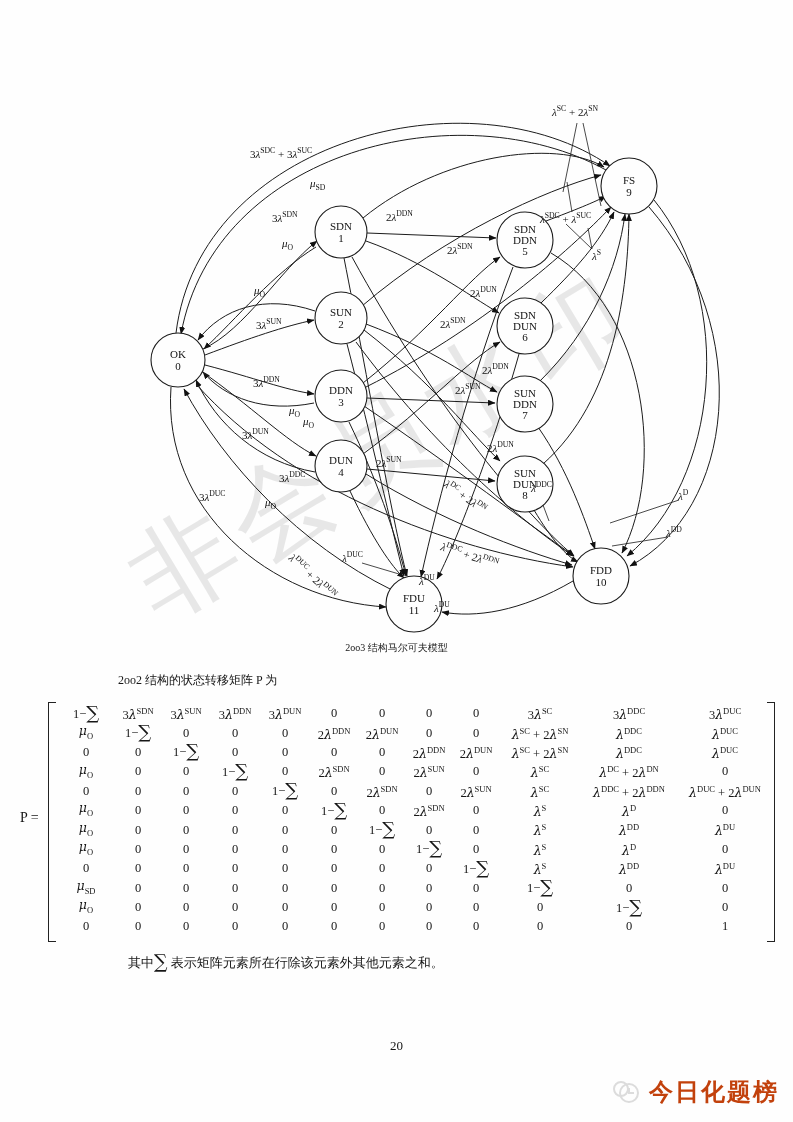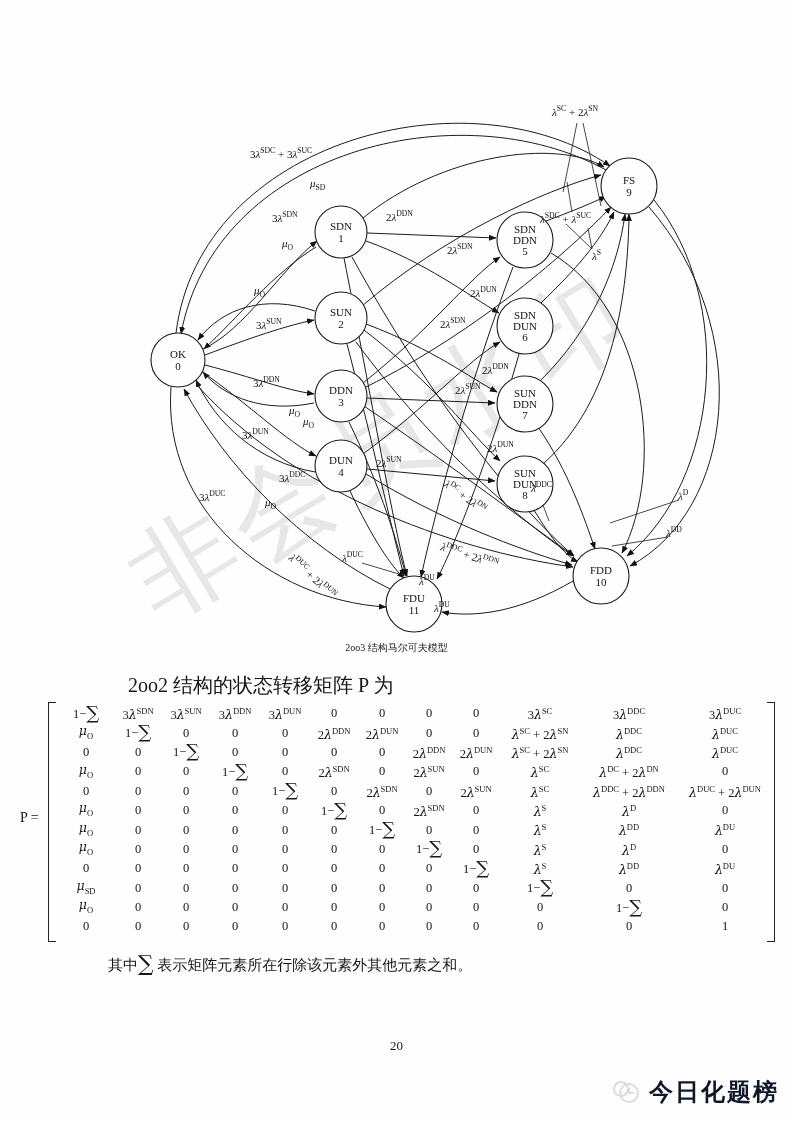--- a/index.html
+++ b/index.html
@@ -8,37 +8,37 @@
   .watermark{position:absolute;left:148px;top:520px;transform:rotate(-31deg);transform-origin:0 60%;
              font-family:"Liberation Sans","DejaVu Sans",sans-serif;font-size:104px;letter-spacing:9px;
              color:#000;opacity:.085;white-space:nowrap;z-index:0;}
   svg.fig{position:absolute;left:0;top:0;z-index:1;}
   .node{fill:#fefefe;stroke:#1c1c1c;stroke-width:1.1;}
   .ntext{font-size:11px;fill:#111;text-anchor:middle;font-family:"Liberation Serif",serif;}
   .edges path{fill:none;stroke:#1c1c1c;stroke-width:1;marker-end:url(#arr);}
   .leaders path{fill:none;stroke:#1c1c1c;stroke-width:.8;}
   .elabel{font-size:11px;fill:#111;font-family:"Liberation Serif",serif;}
   .caption{position:absolute;top:641px;left:0;width:100%;text-align:center;font-size:10px;z-index:2;}
-  .intro{position:absolute;top:672px;left:128px;font-size:20px;z-index:2;}
+  .intro{position:absolute;top:672px;left:118px;font-size:12px;z-index:2;}
   .matrix{position:absolute;top:700px;left:18px;width:760px;height:246px;z-index:2;}
   .plhs{position:absolute;left:2px;top:110px;font-size:14px;}
   .brk{position:absolute;top:2px;bottom:4px;width:7px;}
   .brk.l{left:30px;border-left:1.6px solid #222;border-top:1.6px solid #222;border-bottom:1.6px solid #222;}
   .brk.r{left:749px;border-right:1.6px solid #222;border-top:1.6px solid #222;border-bottom:1.6px solid #222;}
   .mgrid{position:absolute;left:40px;top:4px;display:grid;font-size:12.5px;
          grid-template-columns:56px 48px 48px 50px 50px 48px 48px 46px 48px 80px 98px 94px;
          grid-auto-rows:19.4px;align-items:center;}
   .mcell{text-align:center;line-height:19px;white-space:nowrap;}
   sup{font-size:68%;} sub{font-size:68%;}
   i.gk{font-style:italic;font-family:"DejaVu Serif",serif;}
   .sum{font-size:145%;line-height:1;vertical-align:-1px;font-family:"DejaVu Serif",serif;}
-  .note{position:absolute;top:953px;left:108px;font-size:15px;z-index:2;}
+  .note{position:absolute;top:953px;left:128px;font-size:13px;z-index:2;}
   .pagenum{position:absolute;top:1038px;left:0;width:100%;text-align:center;font-size:13px;z-index:2;}
   .brand{position:absolute;top:1076px;right:14px;display:flex;align-items:center;gap:8px;
-         color:#0f172a;z-index:2;font-family:Liberation Serif, serif;}
+         color:#c2410c;z-index:2;font-family:Liberation Serif, serif;}
   .brand .txt{font-size:24px;font-weight:700;letter-spacing:2px;}
 </style>
 </head>
 <body>
 
 <div class="page">
 
   <div class="watermark">非会员水印</div>
 
   <svg class="fig" width="793" height="640" viewBox="0 0 793 640">

